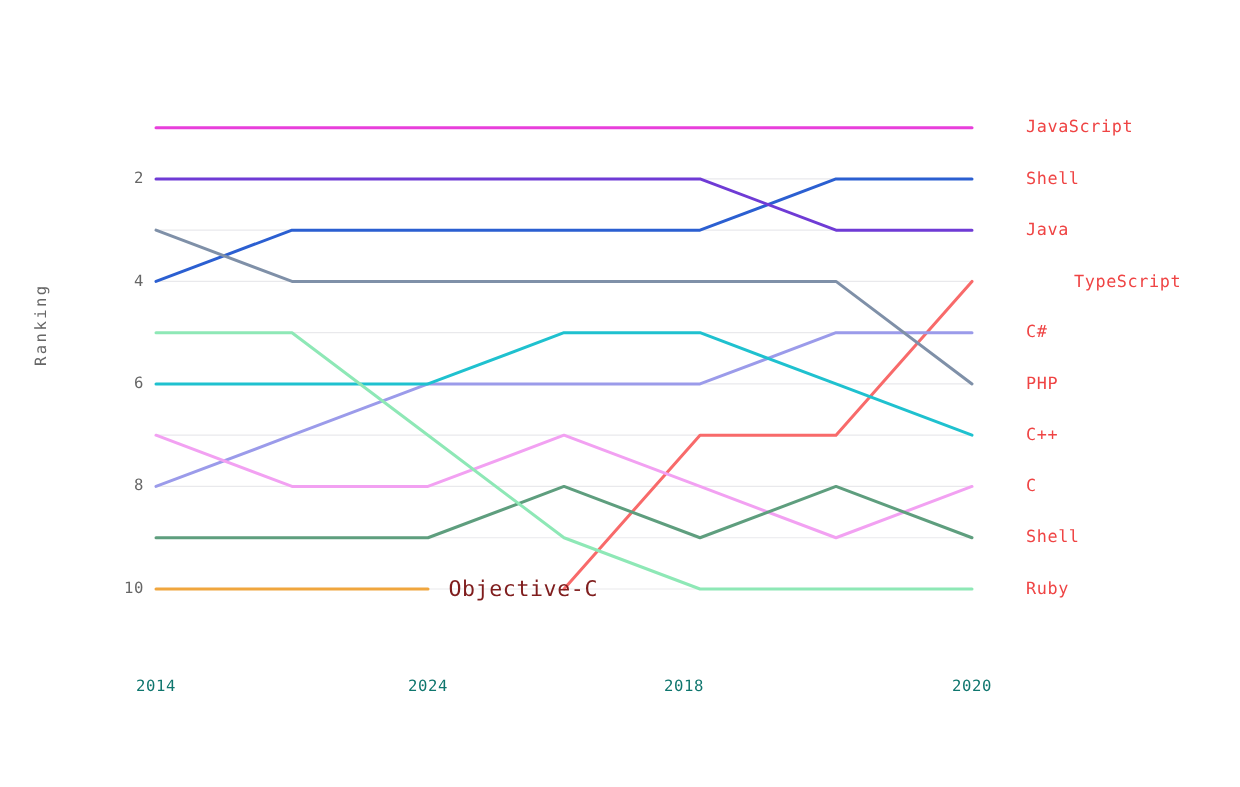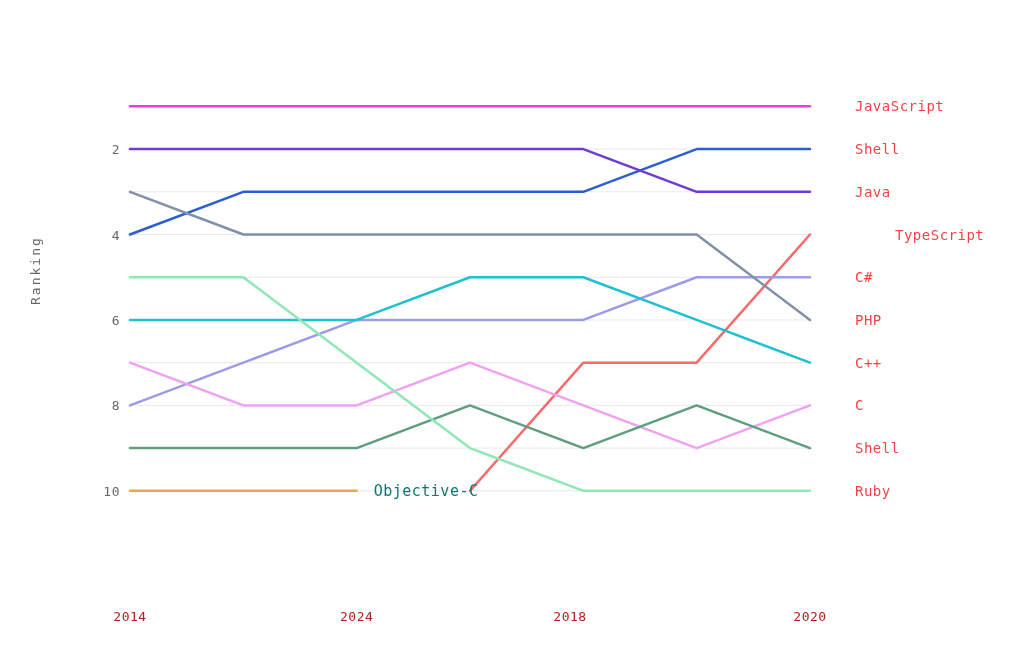--- a/index.html
+++ b/index.html
@@ -45,22 +45,21 @@
     text-align: right;
     transform: translateY(-50%);
     font-size: 13px;
     color: #666;
   }
   .tick-x {
     position: absolute;
     top: 565px;
     transform: translateX(-50%);
     font-size: 13px;
-    color: #b91c1c;
-    margin-top: 44px;
+    color: #0f766e;
   }
   .ylabel {
     position: absolute;
     left: 35px;
     top: 305px;
     transform: rotate(-90deg) translate(0, -50%);
     transform-origin: left top;
     font-size: 13px;
     color: #666;
     letter-spacing: 2px;
@@ -69,22 +68,22 @@
     position: absolute;
     left: 855px;
     transform: translateY(-50%);
     font-size: 14px;
     color: #ef4444;
     white-space: nowrap;
   }
   .mid-label {
     position: absolute;
     transform: translateY(-50%);
-    font-size: 15px;
-    color: #0f766e;
+    font-size: 18px;
+    color: #7f1d1d;
     white-space: nowrap;
   }
 </style>
 </head>
 <body>
 
 <div class="chart">
 
   <div class="ylabel">Ranking</div>
 

